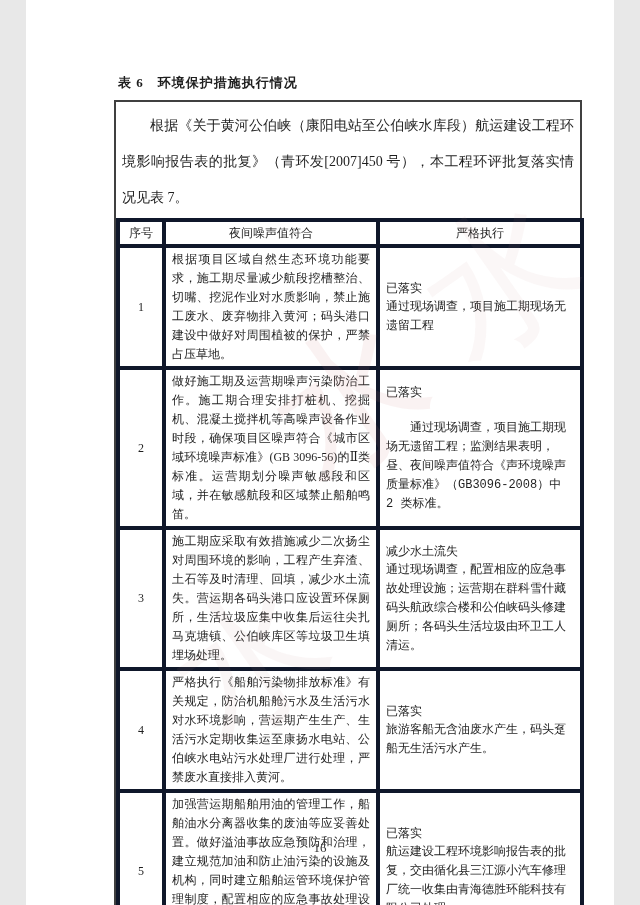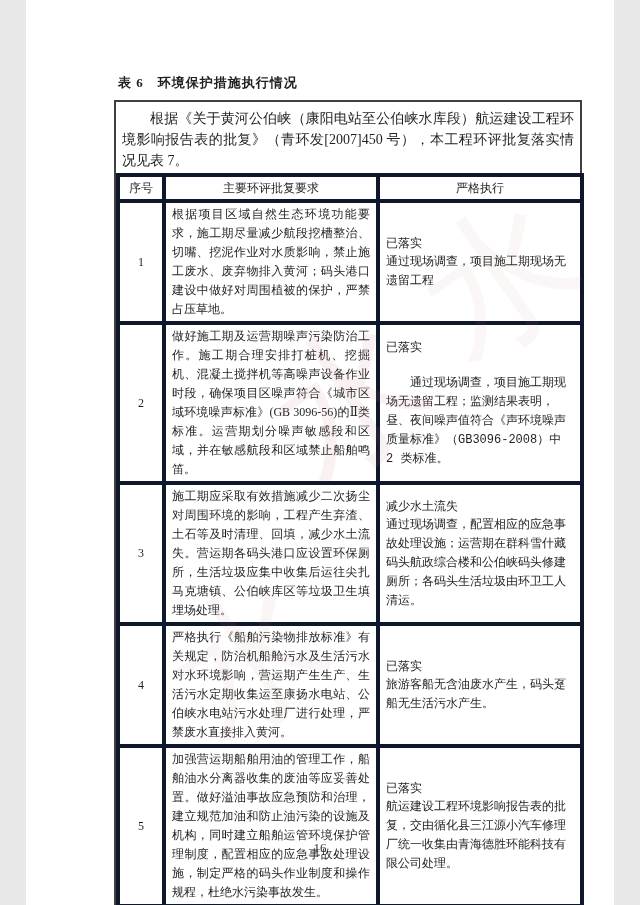--- a/index.html
+++ b/index.html
@@ -23,21 +23,21 @@
   .outer-box{
     position:absolute;
     left:88px;top:100px;
     width:464px;
     border:2px solid #404040;
     background:#ffffff;
   }
   .intro{
     margin:6px 6px 2px 6px;
     font-size:14px;
-    line-height:21px;
+    line-height:36px;
     text-indent:2em;
     text-align:justify;
   }
   .t7-title{
     text-align:center;
     font-weight:bold;
     font-size:12.5px;
     margin:2px 0 3px 0;
     letter-spacing:1px;
   }
@@ -116,21 +116,21 @@
 
     <table class="eval">
       <colgroup>
           <col class="c-no">
           <col class="c-req">
           <col class="c-status">
         </colgroup>
       <tbody>
           <tr>
         <th>序号</th>
-        <th>主要环评批复要求</th>
+        <th>夜间噪声值符合</th>
         <th>严格执行</th>
       </tr>
 
       <tr style="height:102px;">
         <td class="no-cell">1</td>
         <td class="req-cell">根据项目区域自然生态环境功能要求，施工期尽量减少航段挖槽整治、切嘴、挖泥作业对水质影响，禁止施工废水、废弃物排入黄河；码头港口建设中做好对周围植被的保护，严禁占压草地。</td>
         <td class="status-cell">
           <div class="status-label">已落实</div>
           <div class="status-detail">通过现场调查，项目施工期现场无遗留工程</div>
         </td>

